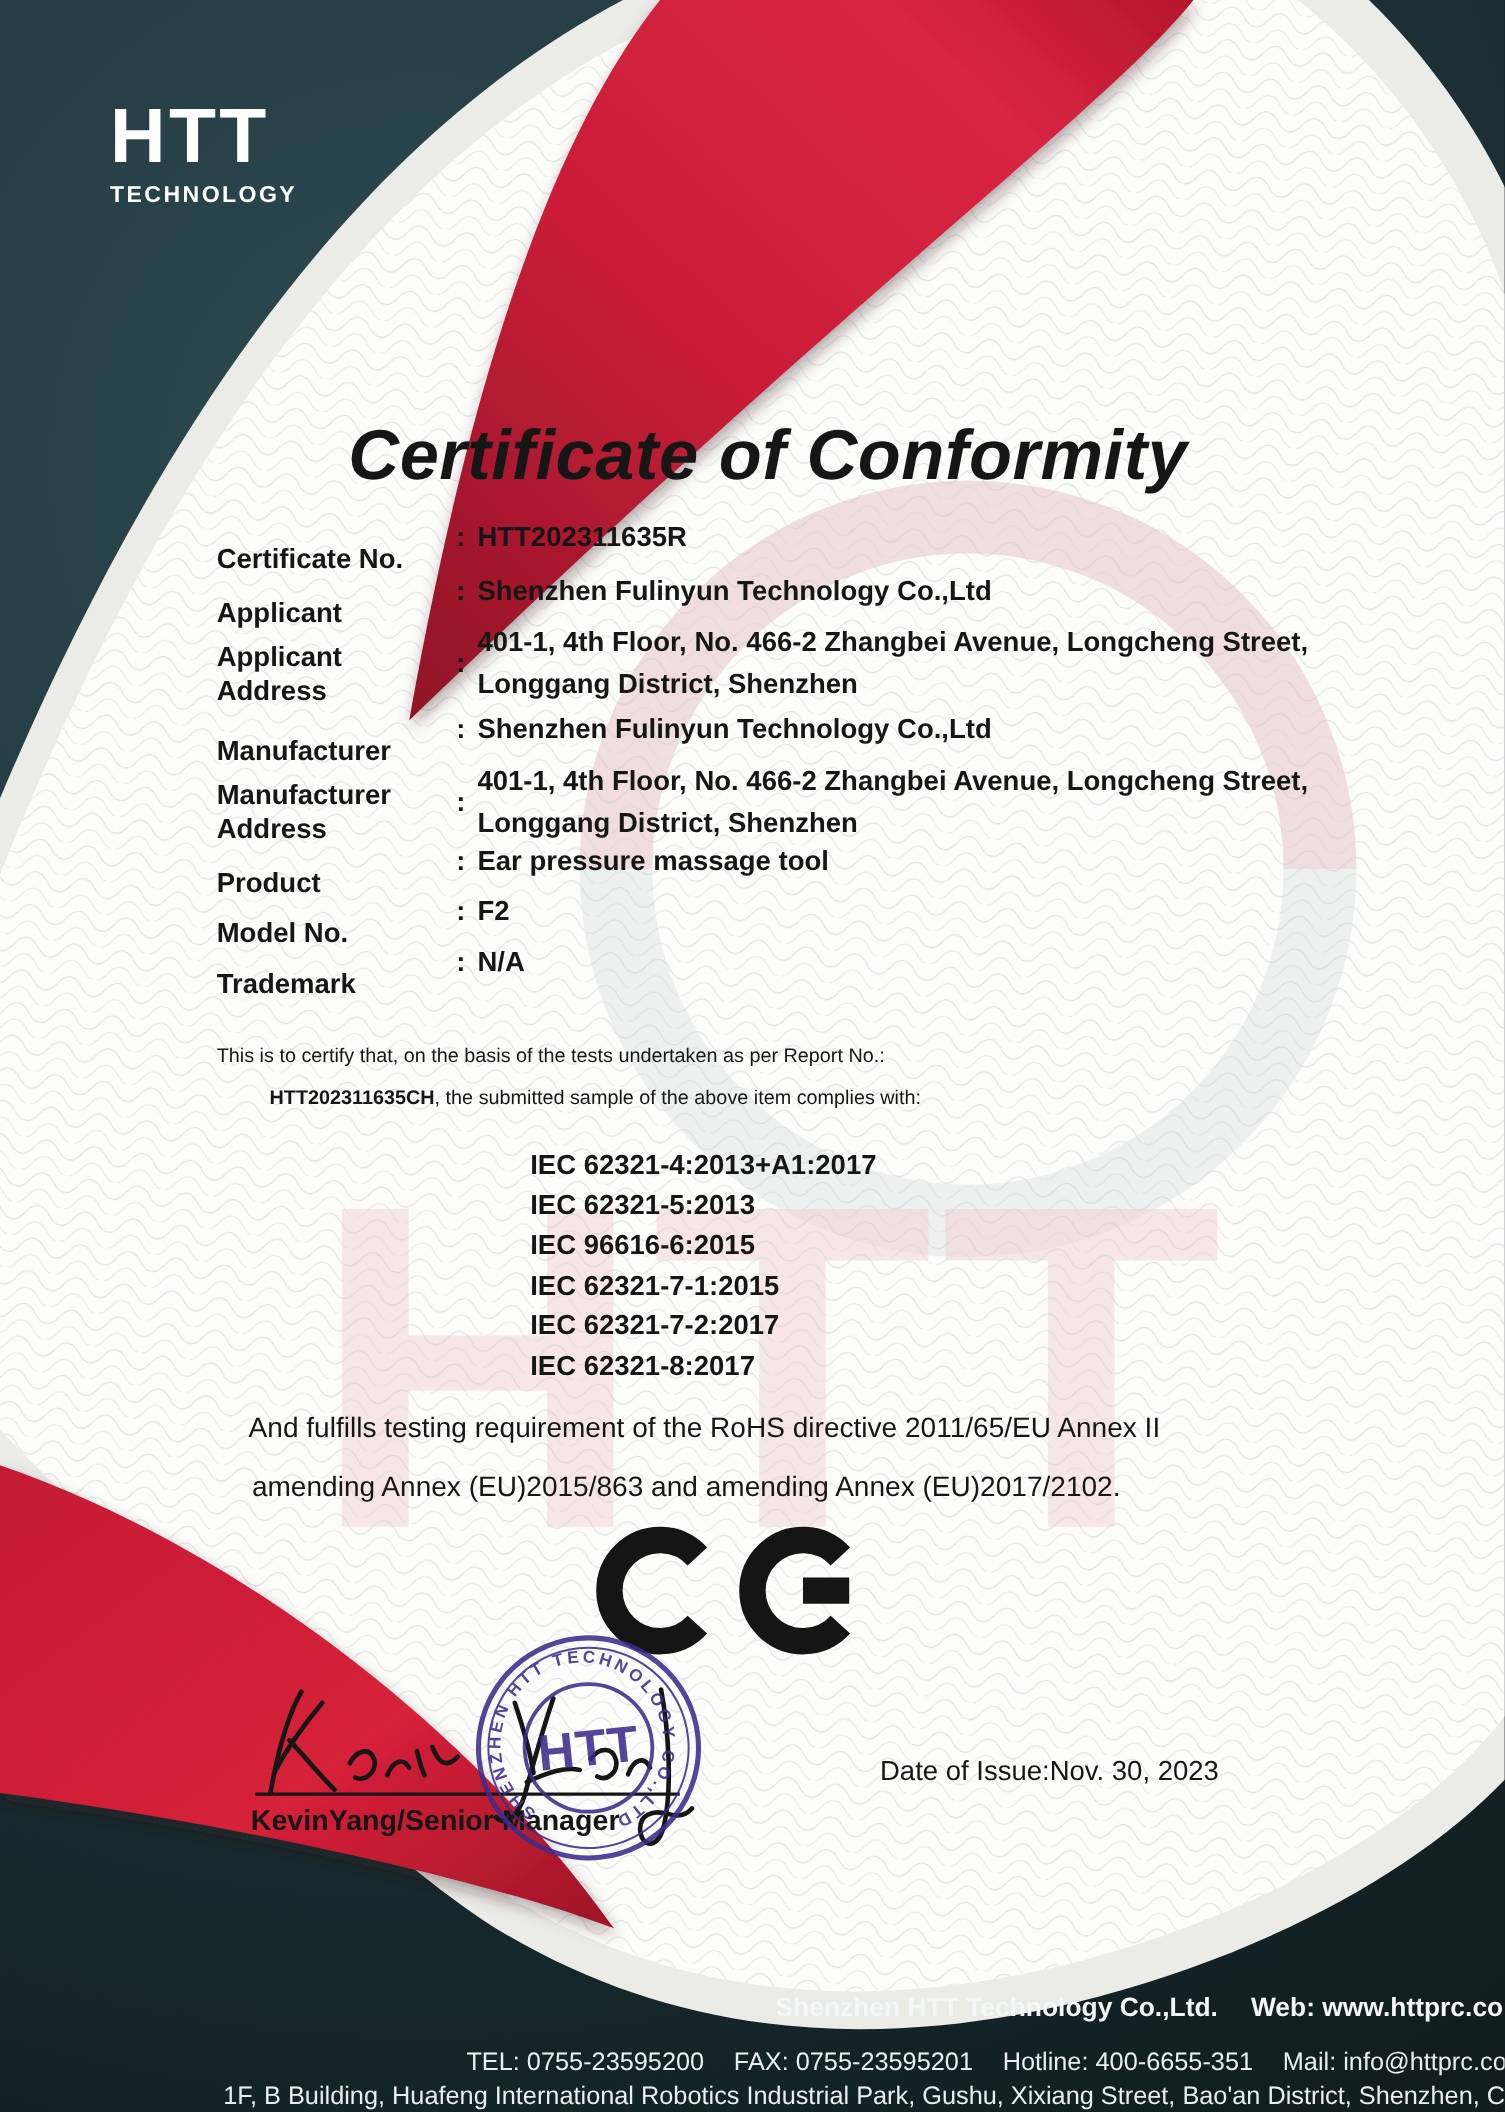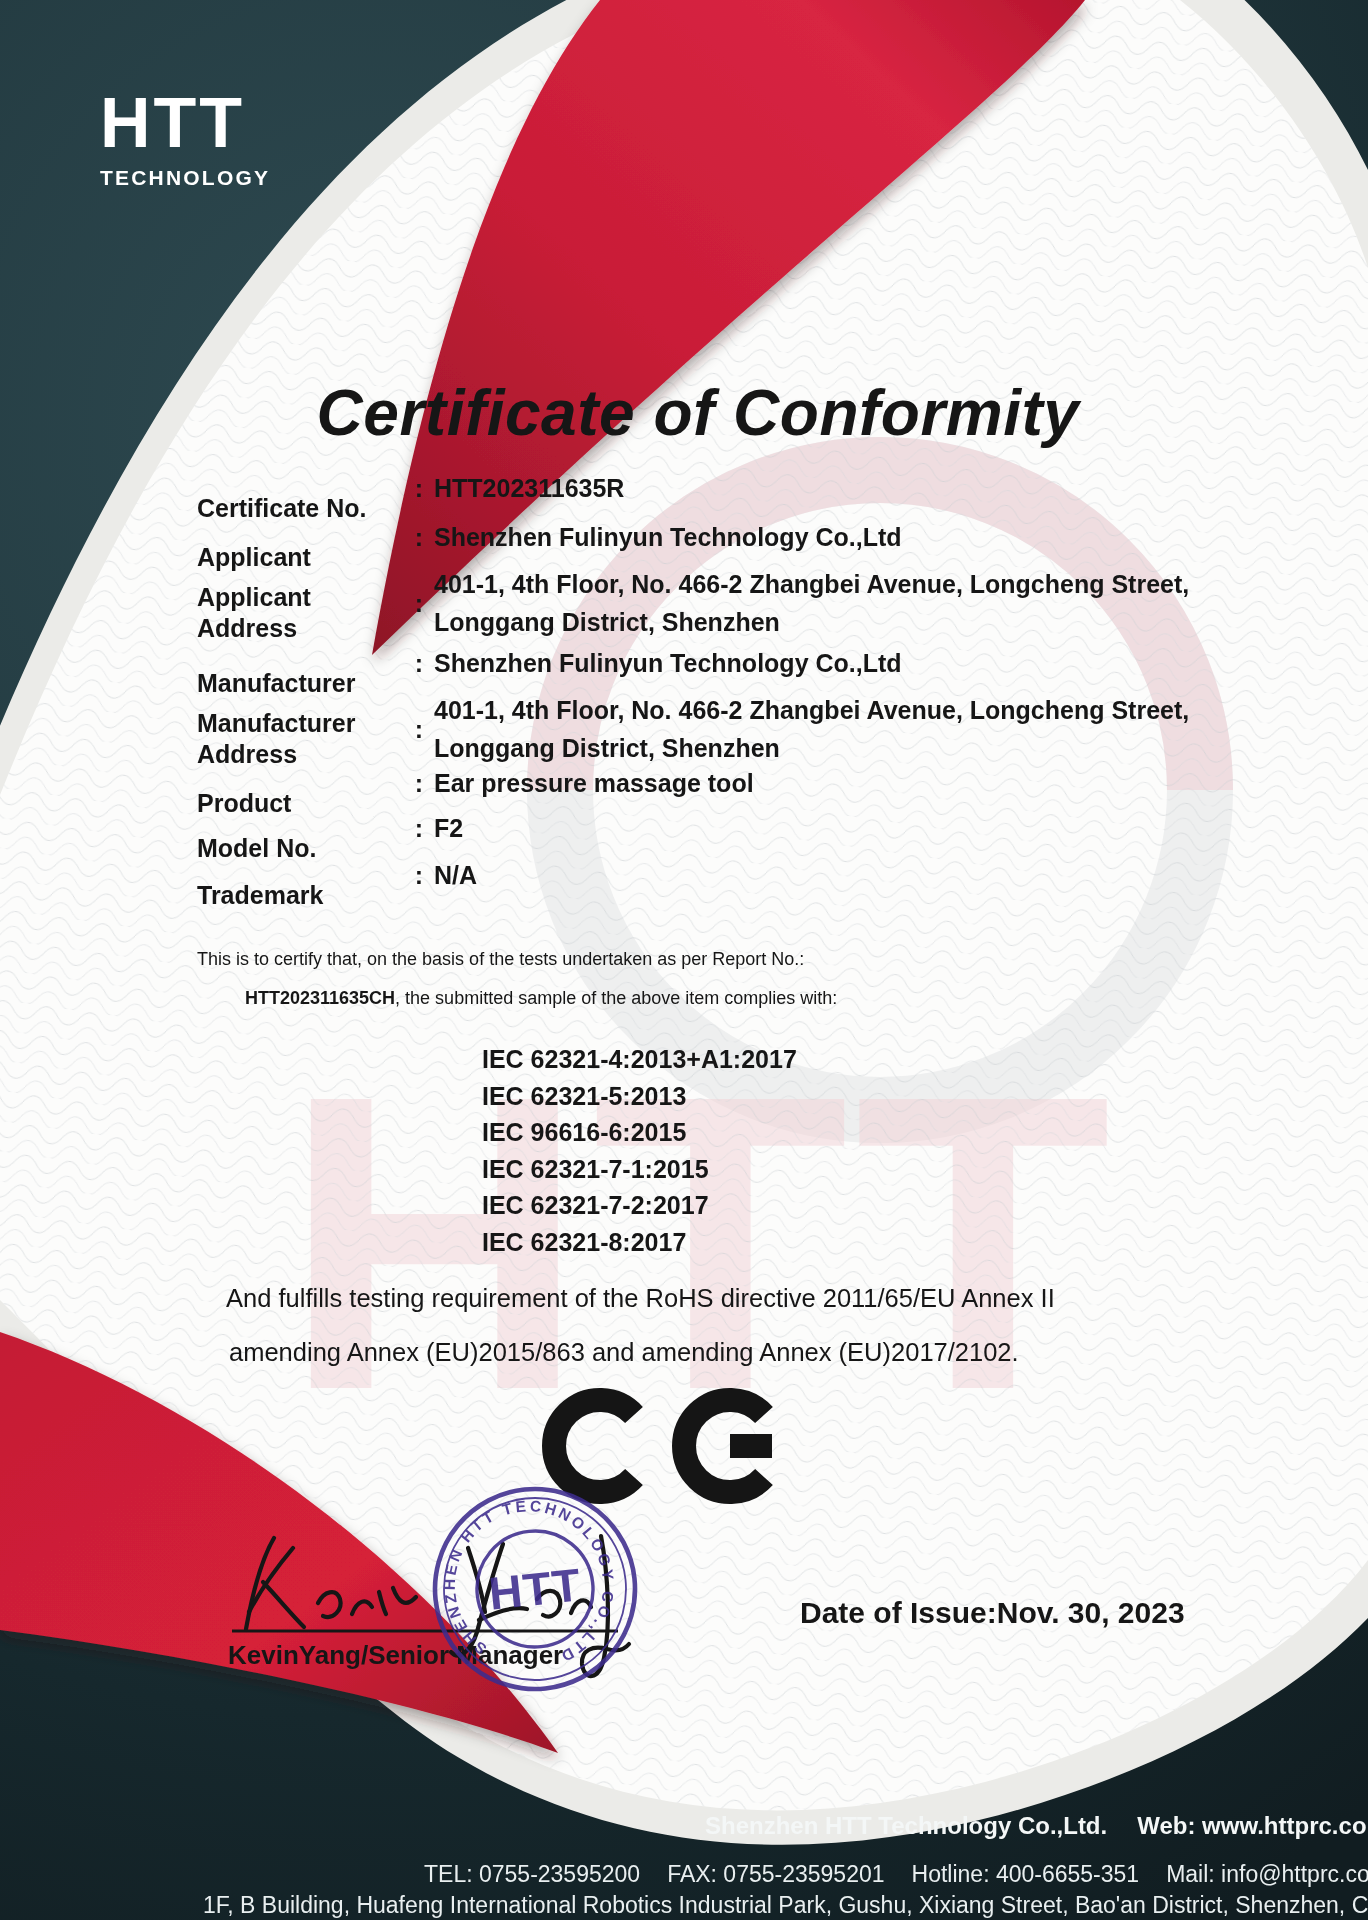--- a/index.html
+++ b/index.html
@@ -34,21 +34,21 @@
   .para{position:absolute;left:197px;font-size:18px;color:#161616;line-height:39px;z-index:2;white-space:nowrap;}
   .para b{font-weight:bold;margin-left:42px;}
 
   .standards{position:absolute;left:482px;top:1041px;z-index:2;}
   .standards div{font-size:25px;font-weight:bold;color:#161616;line-height:36.5px;white-space:nowrap;}
 
   .rohs1{position:absolute;left:226px;top:1284px;font-size:25.5px;color:#161616;z-index:2;white-space:nowrap;}
   .rohs2{position:absolute;left:229px;top:1323px;font-size:25.5px;color:#161616;z-index:2;white-space:nowrap;margin-top:15px;}
 
   .manager{position:absolute;left:228px;top:1640px;font-size:26px;font-weight:bold;color:#161616;z-index:2;white-space:nowrap;}
-  .issue-date{position:absolute;left:800px;top:1596px;font-size:30px;font-weight:bold;color:#161616;z-index:2;white-space:nowrap;}
+  .issue-date{position:absolute;left:800px;top:1596px;font-size:25px;font-weight:normal;color:#161616;z-index:2;white-space:nowrap;}
 
   .f1{position:absolute;left:705px;top:1812px;display:flex;gap:30px;z-index:2;color:#f4f7f7;font-size:24px;font-weight:bold;white-space:nowrap;}
   .f2{position:absolute;left:424px;top:1861px;display:flex;gap:27px;z-index:2;color:#e9eff0;font-size:23px;white-space:nowrap;}
   .f3{position:absolute;left:203px;top:1892px;z-index:2;color:#e9eff0;font-size:23px;white-space:nowrap;}
 </style>
 </head>
 <body>
 
 <div class="page">
 

